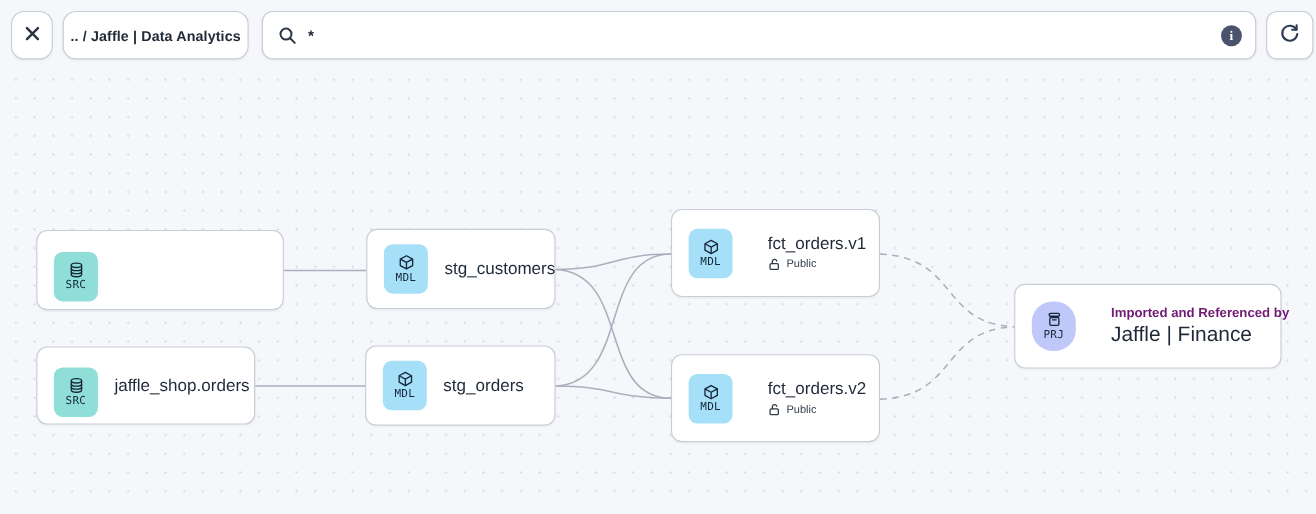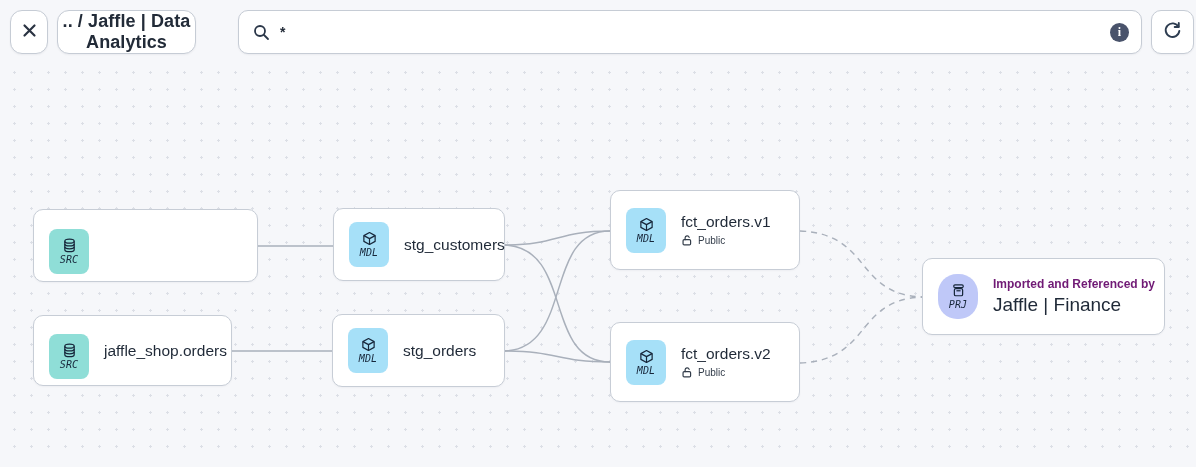--- a/index.html
+++ b/index.html
@@ -29,21 +29,21 @@
   }
   
   .tb-btn{
     position:absolute;top:10px;height:44px;
     background:#fff;border:1px solid #C6CCD5;border-radius:12px;
     display:flex;align-items:center;justify-content:center;
     box-shadow:0 1px 2px rgba(16,24,40,.05);
     cursor:pointer;
   }
   .close-btn{left:10px;width:38px;}
-  .crumb-btn{left:57px;width:139px;font-size:18px;font-weight:700;color:#222B38;letter-spacing:.1px;align-items:flex-end;}
+  .crumb-btn{left:57px;width:169px;font-size:13px;font-weight:700;color:#222B38;letter-spacing:.1px;}
   .refresh-btn{left:1151px;width:43px;border-radius:10px;}
   .search-box{
     position:absolute;top:10px;left:238px;width:904px;height:44px;
     background:#fff;border:1px solid #C6CCD5;border-radius:10px;
     display:flex;align-items:center;gap:10px;padding:0 12px 0 14px;
     box-shadow:0 1px 2px rgba(16,24,40,.05);
   }
   .search-box input{
     flex:1;border:none;outline:none;background:transparent;
     font-family:"Liberation Sans",sans-serif;font-size:14px;font-weight:700;color:#222B38;
@@ -60,29 +60,28 @@
   .edges path.dashed{stroke-dasharray:6 5;}
   .node{
     position:absolute;background:#fff;border:1px solid var(--node-border);
     border-radius:10px;display:flex;align-items:center;gap:15px;
     padding-left:15px;cursor:pointer;box-shadow:0 1px 2px rgba(16,24,40,.04);
   }
   .tile{
     width:40px;height:45px;border-radius:8px;flex:0 0 auto;
     display:flex;flex-direction:column;align-items:center;justify-content:center;gap:1px;
     color:var(--icon-text);
-    font-style:italic;
   }
   .tile svg{display:block;stroke:var(--icon-text);}
   .tile .code{font-family:"DejaVu Sans Mono",monospace;font-size:10px;letter-spacing:.2px;}
   .tile.src{background:var(--source-icon-bg);margin-top:12px;}
   .tile.mdl{background:var(--model-icon-bg);}
   .tile.prj{background:var(--project-icon-bg);border-radius:19px;}
   .n-label{font-size:15.5px;color:#1F2937;white-space:nowrap;}
-  .n-col{display:flex;flex-direction:column;gap:3px;}
+  .n-col{display:flex;flex-direction:column;gap:3px;margin-left:17px;}
   .access-row{display:flex;align-items:center;gap:5px;font-size:10px;color:#333D4A;}
   .access-row svg{stroke:#333D4A;}
   .prj-sub{font-size:12px;font-weight:700;color:#701a75;white-space:nowrap;}
   .prj-name{font-size:19px;color:#1F2937;white-space:nowrap;}
   
   #n0{left:33px;top:209px;width:225px;height:73px;}
   #n1{left:33px;top:315px;width:199px;height:71px;}
   #n2{left:333px;top:208px;width:172px;height:73px;}
   #n3{left:332px;top:314px;width:173px;height:73px;}
   #n4{left:610px;top:190px;width:190px;height:80px;}

